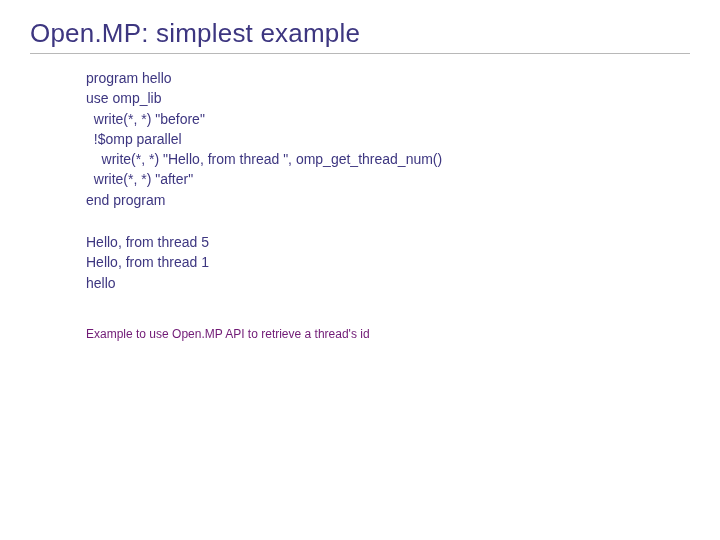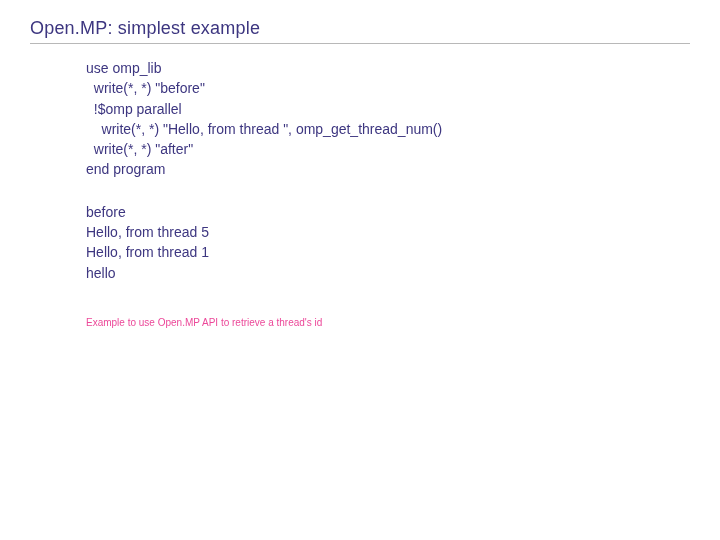--- a/index.html
+++ b/index.html
@@ -5,21 +5,21 @@
   * { margin: 0; padding: 0; box-sizing: border-box; }
   body {
     width: 720px;
     height: 540px;
     background: #ffffff;
     font-family: Arial, Helvetica, sans-serif;
     padding: 18px 30px;
     position: relative;
   }
   .title {
-    font-size: 18px;
+    font-size: 26px;
     color: #3d3680;
     font-weight: 400;
     margin-bottom: 4px;
     letter-spacing: 0.2px;
   }
   .hr {
     border: none;
     border-top: 1px solid #b8b8b8;
     margin-bottom: 14px;
   }
@@ -33,43 +33,43 @@
     margin-bottom: 22px;
   }
   .code-line { white-space: pre; }
   .output-block {
     color: #3d3680;
     font-size: 14px;
     line-height: 1.45;
     margin-bottom: 34px;
   }
   .caption {
-    color: #ec4899;
-    font-size: 10px;
+    color: #701a75;
+    font-size: 12px;
   }
 </style>
 </head>
 <body>
 
 <h1 class="title">Open.MP: simplest example</h1>
 <hr class="hr">
 
 <div class="content">
 
   <div class="code-block">
+    <div class="code-line">program hello</div>
     <div class="code-line">use omp_lib</div>
     <div class="code-line">  write(*, *) "before"</div>
     <div class="code-line">  !$omp parallel</div>
     <div class="code-line">    write(*, *) "Hello, from thread ", omp_get_thread_num()</div>
     <div class="code-line">  write(*, *) "after"</div>
     <div class="code-line">end program</div>
   </div>
 
   <div class="output-block">
-    <div>before</div>
     <div>Hello, from thread  5</div>
     <div>Hello, from thread  1</div>
     <div>hello</div>
   </div>
 
   <div class="caption">Example to use Open.MP API to retrieve a thread's id</div>
 
 </div>
 
 </body></html>

